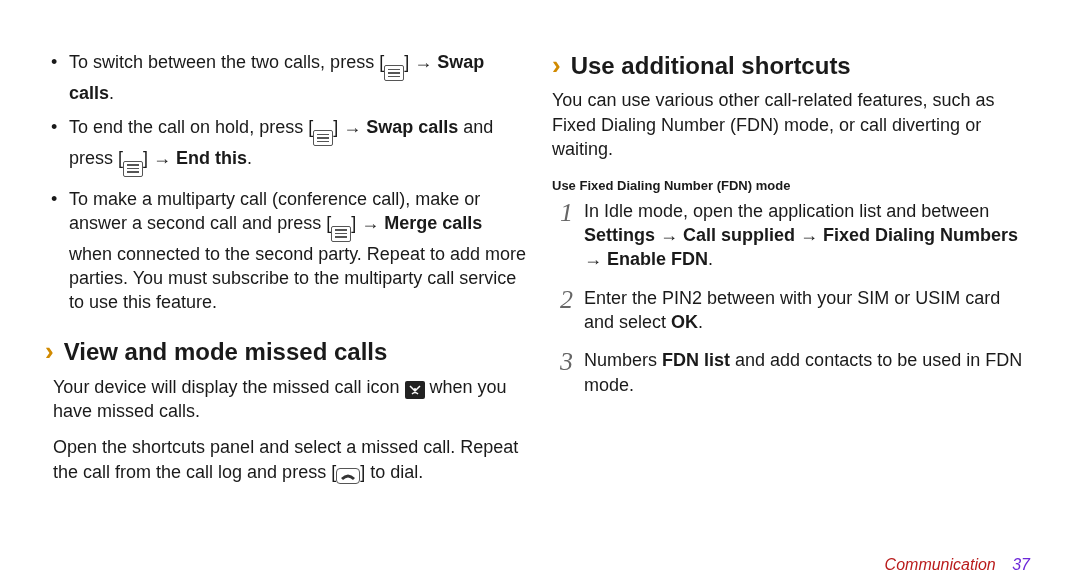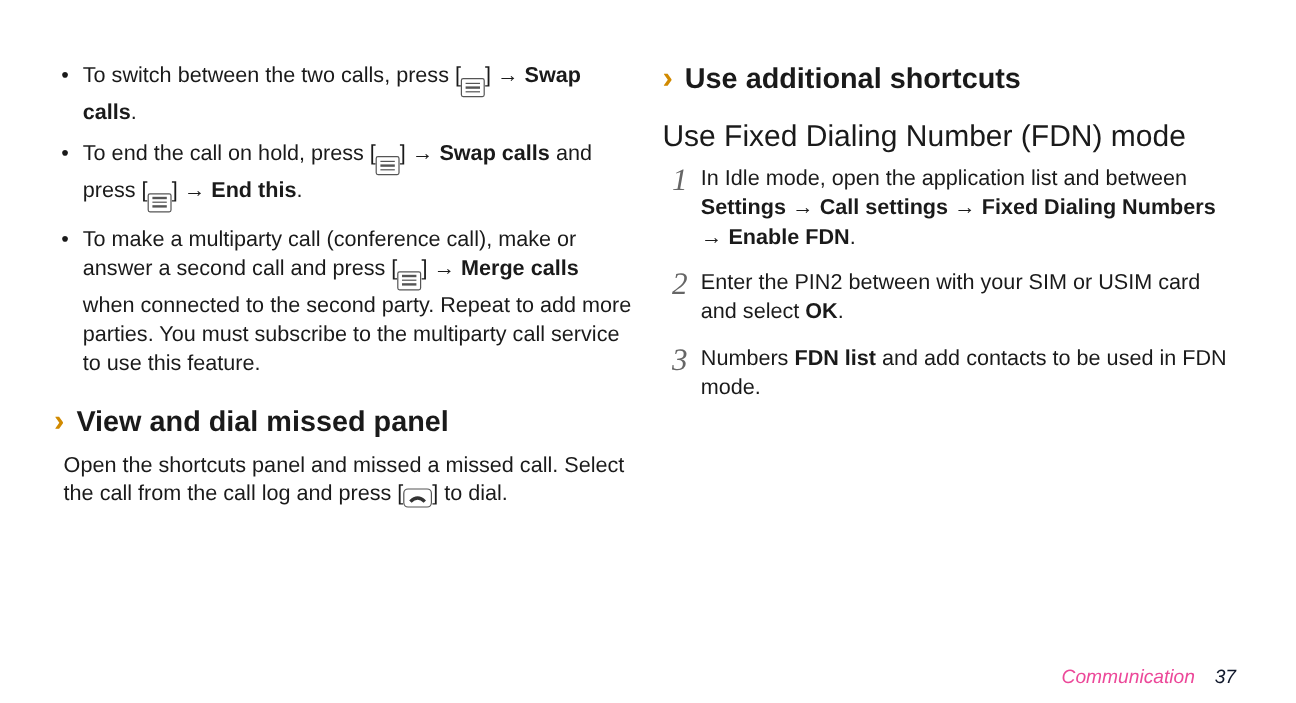--- a/index.html
+++ b/index.html
@@ -39,22 +39,22 @@
     display: flex;
     align-items: baseline;
   }
   .chev {
     color: #d18a00;
     font-size: 26px;
     margin-right: 10px;
     line-height: 1;
   }
   .subheading {
-    font-size: 25px;
-    font-weight: 400;
+    font-size: 13px;
+    font-weight: 700;
     margin: 16px 0 4px 0;
   }
   .para { margin-bottom: 12px; padding-left: 8px; }
   .para-nopad { margin-bottom: 12px; }
   .icon-menu {
     display: inline-flex;
     vertical-align: -2px;
     width: 20px; height: 16px;
     border: 1.5px solid #555;
     border-radius: 2px;
@@ -97,22 +97,22 @@
     font-style: italic;
     font-size: 26px;
     color: #666;
   }
   .footer {
     position: absolute;
     right: 50px;
     bottom: 10px;
     font-size: 16px;
   }
-  .footer .section { font-style: italic; color: #ec4899; margin-right: 12px; }
-  .footer .page { font-style: italic; color: #0f172a; font-weight: 500; }
+  .footer .section { font-style: italic; color: #b91c1c; margin-right: 12px; }
+  .footer .page { font-style: italic; color: #6d28d9; font-weight: 500; }
 </style>
 </head>
 <body>
 
 <div class="columns">
 
  <div class="col">
   <ul class="bullets">
     <li>
       <span>To switch between the two calls, press [</span><span class="icon-menu">
@@ -136,43 +136,51 @@
       <span>To make a multiparty call (conference call), make or answer a second call and press [</span><span class="icon-menu">
             <span></span>
             <span></span>
             <span></span>
           </span><span>] → </span><span class="bold">Merge calls</span><span> when connected to the second party. Repeat to add more parties. You must subscribe to the multiparty call service to use this feature.</span>
     </li>
   </ul>
 
   <h2 class="heading">
     <span class="chev">›</span>
-    <span>View and dial missed panel</span>
+    <span>View and mode missed calls</span>
   </h2>
   <p class="para">
-    <span>Open the shortcuts panel and missed a missed call. Select the call from the call log and press [</span><span class="icon-call">
+    <span>Your device will display the missed call icon </span><span class="icon-missed">
+          <svg width="14" height="12" viewBox="0 0 14 12">
+            <path d="M2 2 L7 7 L12 2 M7 7 L7 4 M4 10 Q7 7 10 10" stroke="#fff" stroke-width="1.5" fill="none"></path>
+          </svg>
+        </span><span> when you have missed calls.</span>
+  </p>
+  <p class="para">
+    <span>Open the shortcuts panel and select a missed call. Repeat the call from the call log and press [</span><span class="icon-call">
           <svg width="18" height="10" viewBox="0 0 18 10">
             <path d="M2 7 Q9 0 16 7 L14 9 Q9 4 4 9 Z" fill="#333"></path>
           </svg>
         </span><span>] to dial.</span>
   </p>
  </div>
 
  <div class="col">
   <h2 class="heading" style="margin-top:0">
     <span class="chev">›</span>
     <span>Use additional shortcuts</span>
   </h2>
+  <p class="para-nopad">You can use various other call-related features, such as Fixed Dialing Number (FDN) mode, or call diverting or waiting.</p>
 
   <h3 class="subheading">Use Fixed Dialing Number (FDN) mode</h3>
 
   <ol class="steps">
     <li>
       <span class="stepnum">1</span>
-      <span>In Idle mode, open the application list and between </span><span class="bold">Settings</span><span> → </span><span class="bold">Call settings</span><span> → </span><span class="bold">Fixed Dialing Numbers</span><span> → </span><span class="bold">Enable FDN</span><span>.</span>
+      <span>In Idle mode, open the application list and between </span><span class="bold">Settings</span><span> → </span><span class="bold">Call supplied</span><span> → </span><span class="bold">Fixed Dialing Numbers</span><span> → </span><span class="bold">Enable FDN</span><span>.</span>
     </li>
     <li>
       <span class="stepnum">2</span>
       <span>Enter the PIN2 between with your SIM or USIM card and select </span><span class="bold">OK</span><span>.</span>
     </li>
     <li>
       <span class="stepnum">3</span>
       <span>Numbers </span><span class="bold">FDN list</span><span> and add contacts to be used in FDN mode.</span>
     </li>
   </ol>

